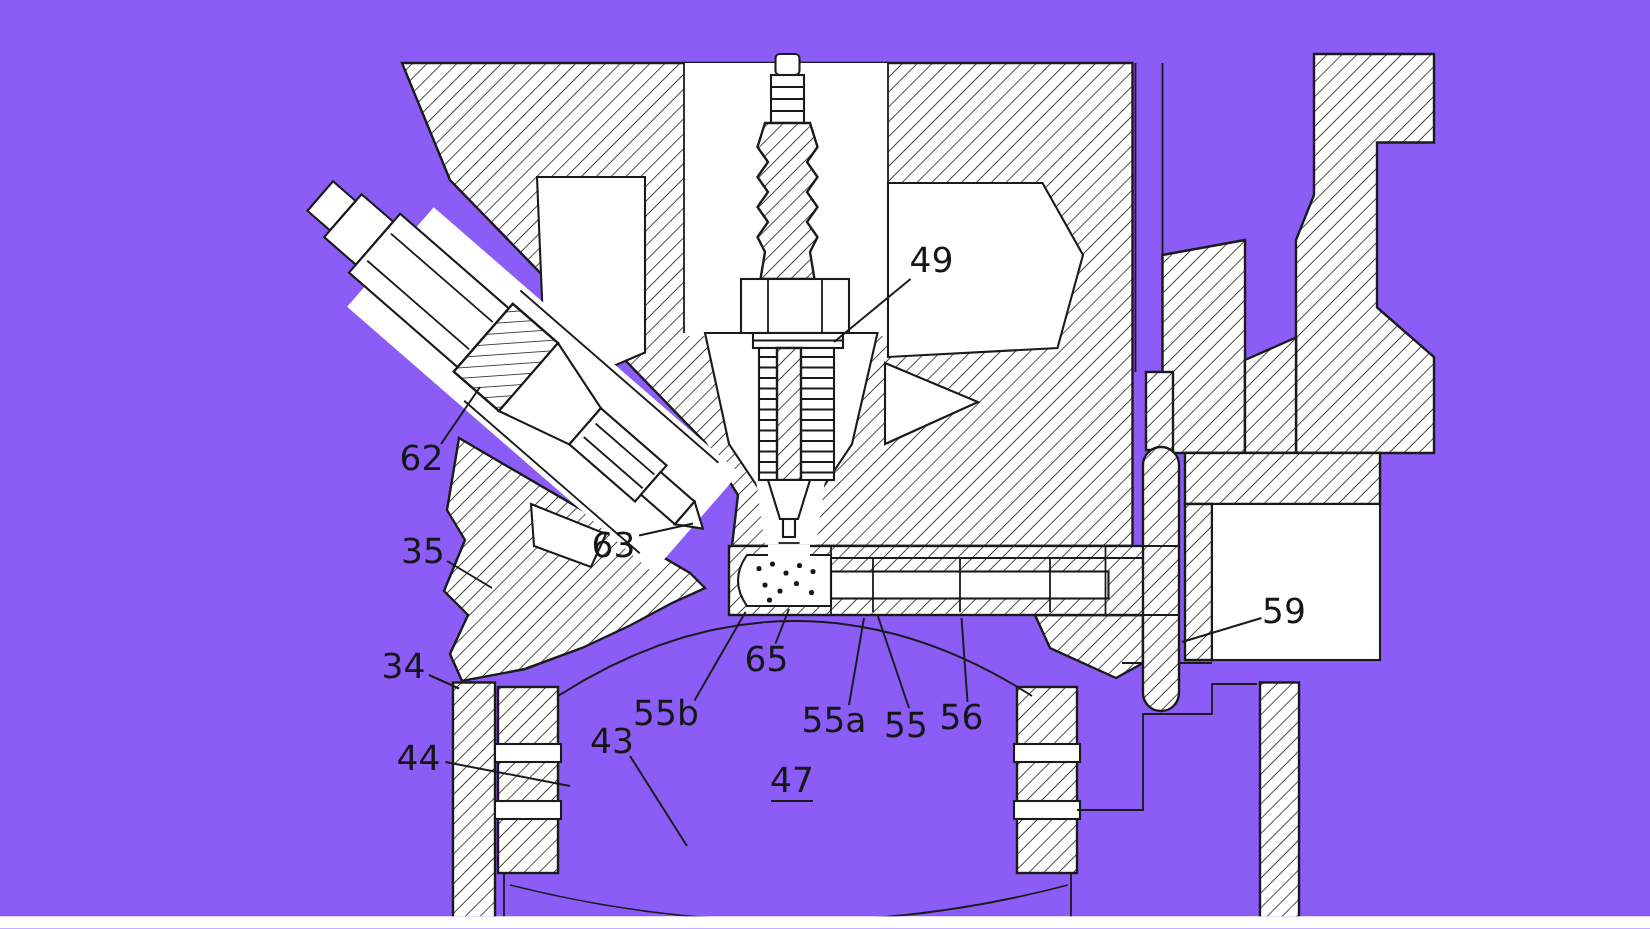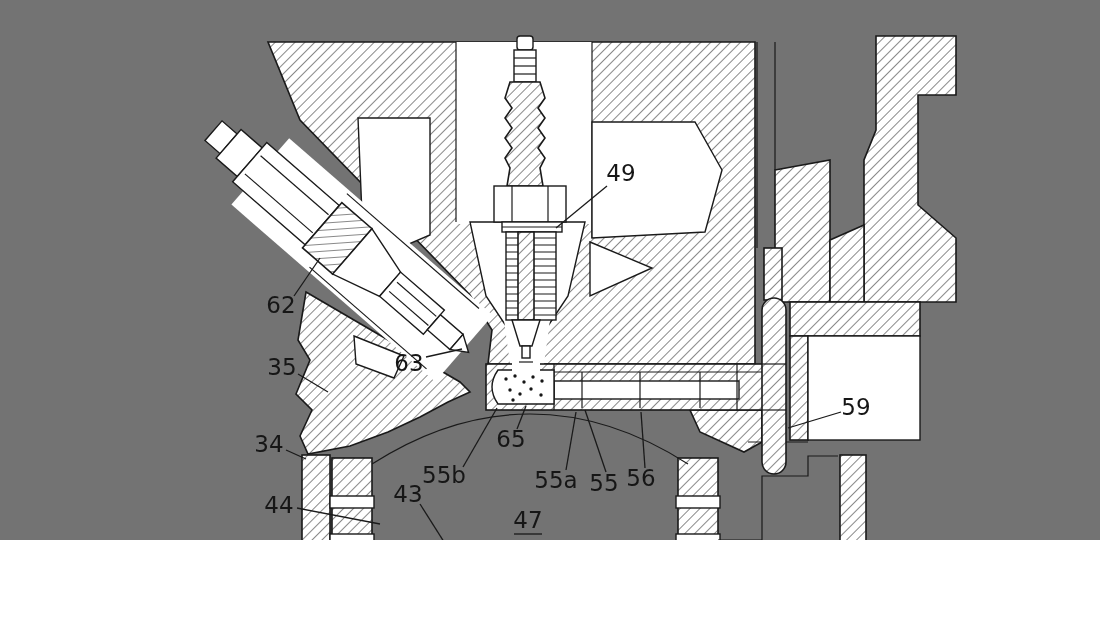--- a/index.html
+++ b/index.html
@@ -1,16 +1,16 @@
 <!DOCTYPE html>
 <html><head>
 <meta charset="utf-8">
 <style>
   html,body{margin:0;padding:0;background:#ffffff;}
-  .stage{position:relative;width:1100px;height:540px;overflow:hidden;background:#737373;}
+  .stage{position:relative;width:1100px;height:611px;overflow:hidden;background:#8b5cf6;}
   svg{display:block;}
   .h{fill:url(#hatch);stroke:#1a1a1a;stroke-width:1.6;}
   .w{fill:#ffffff;stroke:#1a1a1a;stroke-width:1.4;}
   .wn{fill:#ffffff;stroke:none;}
   .ln{stroke:#1a1a1a;stroke-width:1.2;fill:none;}
   .ld{stroke:#1a1a1a;stroke-width:1.3;fill:none;}
   .lbl{font-family:"DejaVu Sans",sans-serif;font-size:23px;fill:#161616;}
 </style>
 </head>
 <body>

